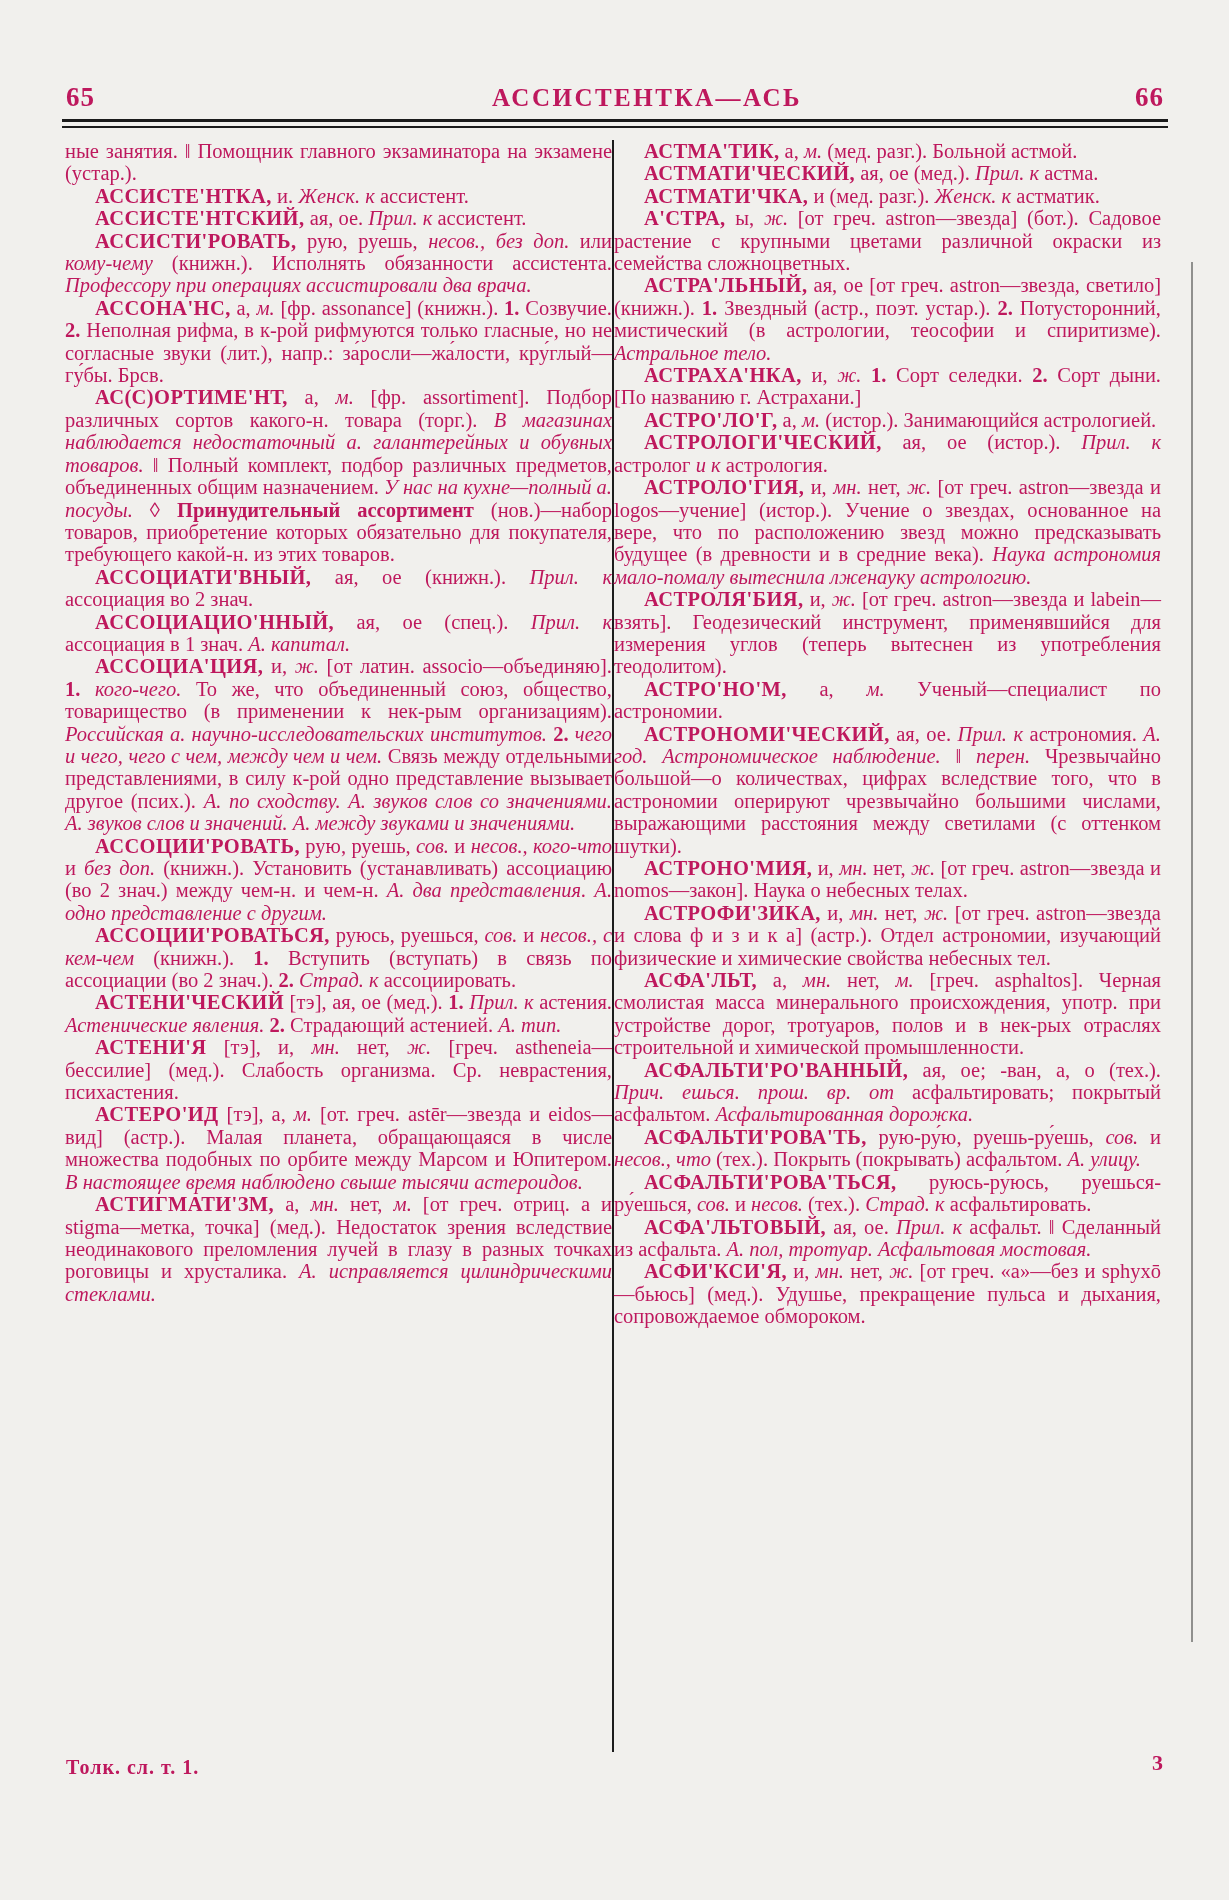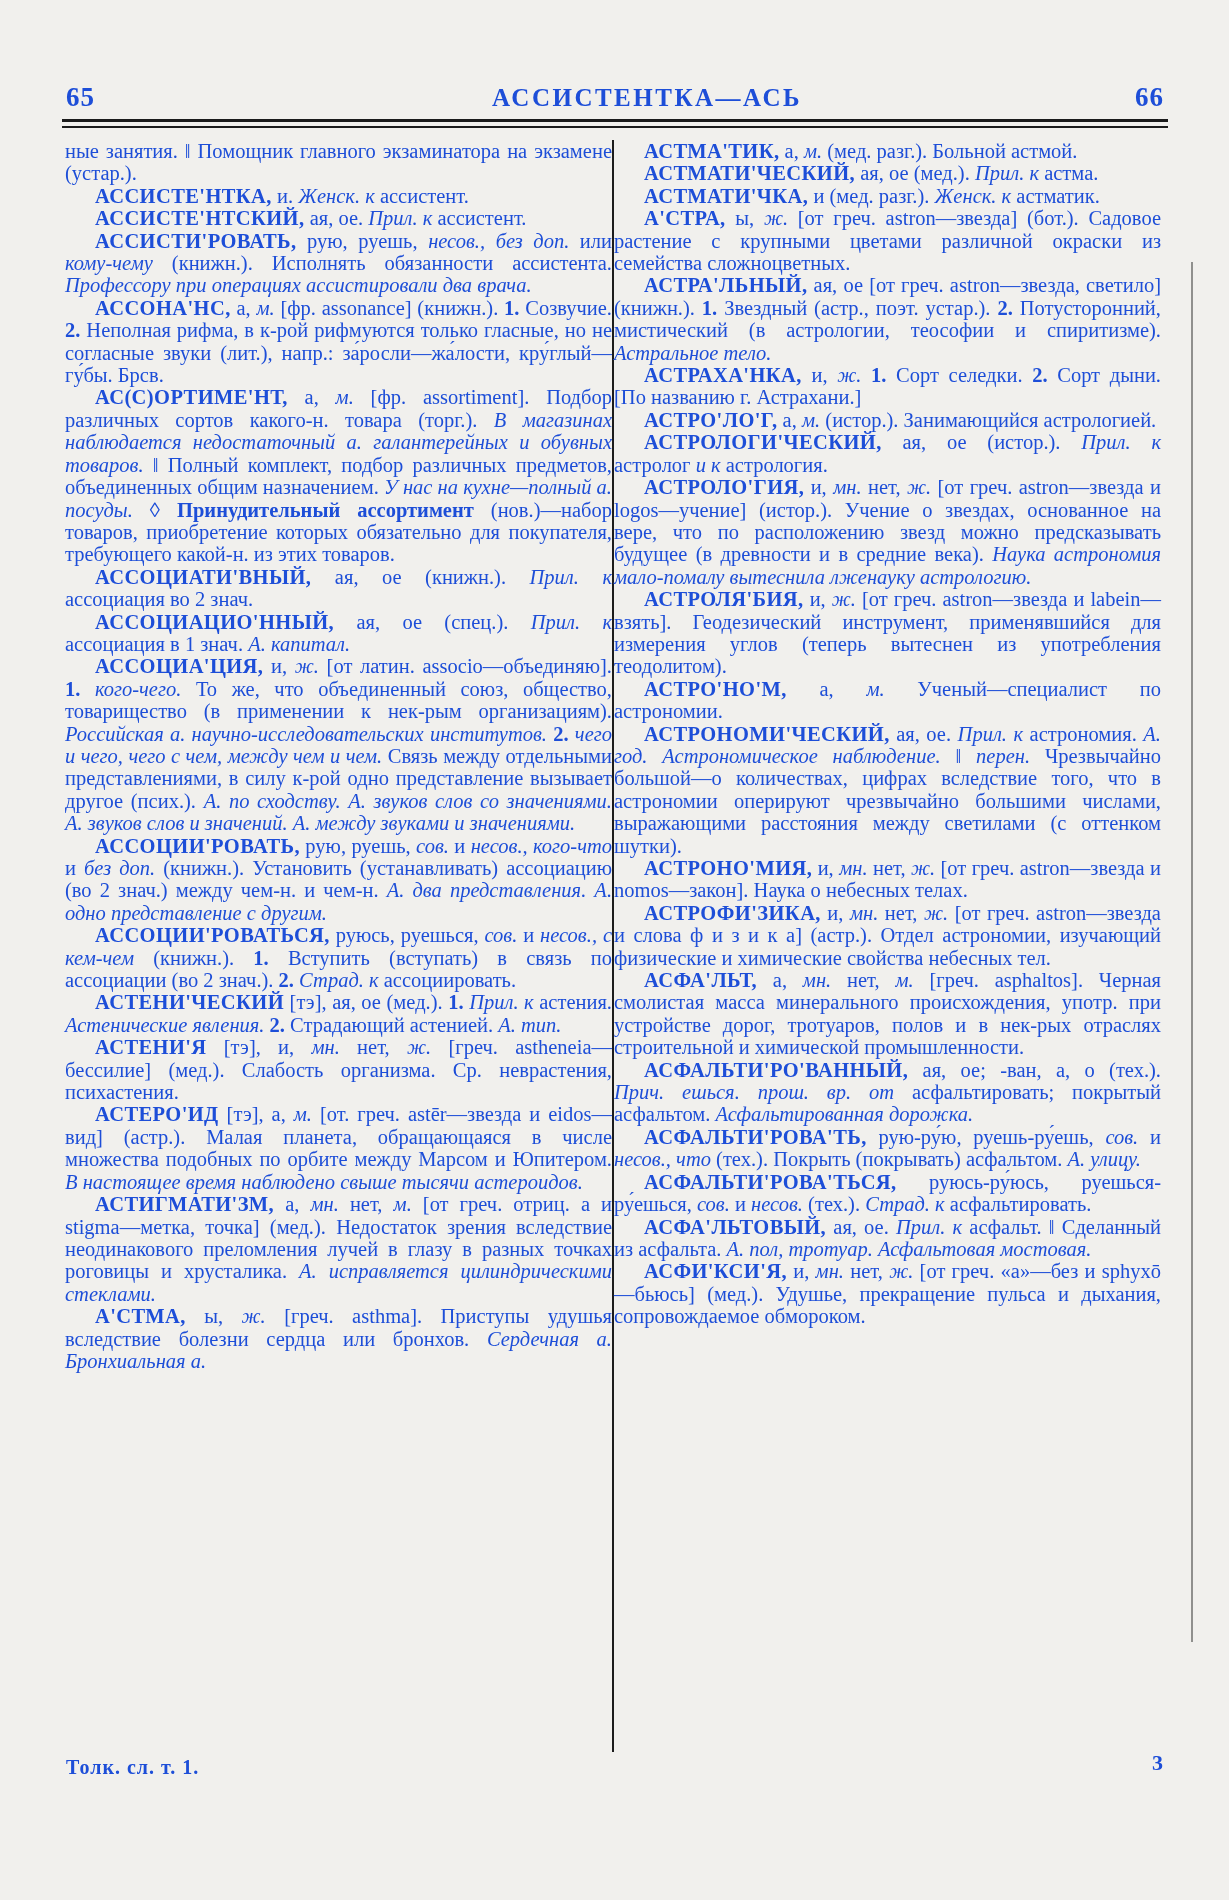--- a/index.html
+++ b/index.html
@@ -1,21 +1,21 @@
 <!DOCTYPE html>
 <html lang="ru"><head>
 <meta charset="utf-8">
 <style>
   html,body { margin:0; padding:0; background:#f1f0ed; }
   .page {
     position:relative;
     width:1229px; height:1900px;
     background:#f1f0ed;
     font-family:"Liberation Serif", serif;
-    color:#1d4ed8;
+    color:#be185d;
     overflow:hidden;
   }
   
   .header { position:absolute; top:82px; left:62px; right:61px; height:32px; }
   .pageno { position:absolute; top:0; font-size:27px; font-weight:700; letter-spacing:1px; }
   .pageno.left { left:4px; }
   .pageno.right { right:4px; }
   .htitle {
     position:absolute; left:50%; transform:translateX(-50%); top:2px;
     font-size:25px; font-weight:700; letter-spacing:2.5px; white-space:nowrap;margin-left:32px;
@@ -63,21 +63,20 @@
         <p class="para"><span class="s-h">АС(С)ОРТИМЕ'НТ,</span><span class="s-r"> а, </span><span class="s-i">м.</span><span class="s-r"> [фр. assortiment]. Подбор различных сортов какого-н. товара (торг.). </span><span class="s-i">В магазинах наблюдается недостаточный а. галантерейных и обувных товаров.</span><span class="s-r"> ‖ Полный комплект, подбор различных предметов, объединенных общим назначением. </span><span class="s-i">У нас на кухне—полный а. посуды.</span><span class="s-r"> ◊ </span><span class="s-b">Принудительный ассортимент</span><span class="s-r"> (нов.)—набор товаров, приобретение которых обязательно для покупателя, требующего какой-н. из этих товаров.</span></p>
         <p class="para"><span class="s-h">АССОЦИАТИ'ВНЫЙ,</span><span class="s-r"> ая, ое (книжн.). </span><span class="s-i">Прил. к</span><span class="s-r"> ассоциация во 2 знач.</span></p>
         <p class="para"><span class="s-h">АССОЦИАЦИО'ННЫЙ,</span><span class="s-r"> ая, ое (спец.). </span><span class="s-i">Прил. к</span><span class="s-r"> ассоциация в 1 знач. </span><span class="s-i">А. капитал.</span></p>
         <p class="para"><span class="s-h">АССОЦИА'ЦИЯ,</span><span class="s-r"> и, </span><span class="s-i">ж.</span><span class="s-r"> [от латин. associo—объединяю]. </span><span class="s-b">1.</span><span class="s-i"> кого-чего.</span><span class="s-r"> То же, что объединенный союз, общество, товарищество (в применении к нек-рым организациям). </span><span class="s-i">Российская а. научно-исследовательских институтов.</span><span class="s-r"> </span><span class="s-b">2.</span><span class="s-i"> чего и чего, чего с чем, между чем и чем.</span><span class="s-r"> Связь между отдельными представлениями, в силу к-рой одно представление вызывает другое (псих.). </span><span class="s-i">А. по сходству. А. звуков слов со значениями. А. звуков слов и значений. А. между звуками и значениями.</span></p>
         <p class="para"><span class="s-h">АССОЦИИ'РОВАТЬ,</span><span class="s-r"> рую, руешь, </span><span class="s-i">сов.</span><span class="s-r"> и </span><span class="s-i">несов., кого-что</span><span class="s-r"> и </span><span class="s-i">без доп.</span><span class="s-r"> (книжн.). Установить (устанавливать) ассоциацию (во 2 знач.) между чем-н. и чем-н. </span><span class="s-i">А. два представления. А. одно представление с другим.</span></p>
         <p class="para"><span class="s-h">АССОЦИИ'РОВАТЬСЯ,</span><span class="s-r"> руюсь, руешься, </span><span class="s-i">сов.</span><span class="s-r"> и </span><span class="s-i">несов., с кем-чем</span><span class="s-r"> (книжн.). </span><span class="s-b">1.</span><span class="s-r"> Вступить (вступать) в связь по ассоциации (во 2 знач.). </span><span class="s-b">2.</span><span class="s-r"> </span><span class="s-i">Страд. к</span><span class="s-r"> ассоциировать.</span></p>
         <p class="para"><span class="s-h">АСТЕНИ'ЧЕСКИЙ</span><span class="s-r"> [тэ], ая, ое (мед.). </span><span class="s-b">1.</span><span class="s-r"> </span><span class="s-i">Прил. к</span><span class="s-r"> астения. </span><span class="s-i">Астенические явления.</span><span class="s-r"> </span><span class="s-b">2.</span><span class="s-r"> Страдающий астенией. </span><span class="s-i">А. тип.</span></p>
         <p class="para"><span class="s-h">АСТЕНИ'Я</span><span class="s-r"> [тэ], и, </span><span class="s-i">мн.</span><span class="s-r"> нет, </span><span class="s-i">ж.</span><span class="s-r"> [греч. astheneia—бессилие] (мед.). Слабость организма. Ср. неврастения, психастения.</span></p>
         <p class="para"><span class="s-h">АСТЕРО'ИД</span><span class="s-r"> [тэ], а, </span><span class="s-i">м.</span><span class="s-r"> [от. греч. astēr—звезда и eidos—вид] (астр.). Малая планета, обращающаяся в числе множества подобных по орбите между Марсом и Юпитером. </span><span class="s-i">В настоящее время наблюдено свыше тысячи астероидов.</span></p>
         <p class="para"><span class="s-h">АСТИГМАТИ'ЗМ,</span><span class="s-r"> а, </span><span class="s-i">мн.</span><span class="s-r"> нет, </span><span class="s-i">м.</span><span class="s-r"> [от греч. отриц. а и stigma—метка, точка] (мед.). Недостаток зрения вследствие неодинакового преломления лучей в глазу в разных точках роговицы и хрусталика. </span><span class="s-i">А. исправляется цилиндрическими стеклами.</span></p>
-        <p class="para"><span class="s-h">А'СТМА,</span><span class="s-r"> ы, </span><span class="s-i">ж.</span><span class="s-r"> [греч. asthma]. Приступы удушья вследствие болезни сердца или бронхов. </span><span class="s-i">Сердечная а. Бронхиальная а.</span></p>
       </div>
     <div class="divider"></div>
     <div class="col" id="col-right">
         <p class="para"><span class="s-h">АСТМА'ТИК,</span><span class="s-r"> а, </span><span class="s-i">м.</span><span class="s-r"> (мед. разг.). Больной астмой.</span></p>
         <p class="para"><span class="s-h">АСТМАТИ'ЧЕСКИЙ,</span><span class="s-r"> ая, ое (мед.). </span><span class="s-i">Прил. к</span><span class="s-r"> астма.</span></p>
         <p class="para"><span class="s-h">АСТМАТИ'ЧКА,</span><span class="s-r"> и (мед. разг.). </span><span class="s-i">Женск. к</span><span class="s-r"> астматик.</span></p>
         <p class="para"><span class="s-h">А'СТРА,</span><span class="s-r"> ы, </span><span class="s-i">ж.</span><span class="s-r"> [от греч. astron—звезда] (бот.). Садовое растение с крупными цветами различной окраски из семейства сложноцветных.</span></p>
         <p class="para"><span class="s-h">АСТРА'ЛЬНЫЙ,</span><span class="s-r"> ая, ое [от греч. astron—звезда, светило] (книжн.). </span><span class="s-b">1.</span><span class="s-r"> Звездный (астр., поэт. устар.). </span><span class="s-b">2.</span><span class="s-r"> Потусторонний, мистический (в астрологии, теософии и спиритизме). </span><span class="s-i">Астральное тело.</span></p>
         <p class="para"><span class="s-h">АСТРАХА'НКА,</span><span class="s-r"> и, </span><span class="s-i">ж.</span><span class="s-r"> </span><span class="s-b">1.</span><span class="s-r"> Сорт селедки. </span><span class="s-b">2.</span><span class="s-r"> Сорт дыни. [По названию г. Астрахани.]</span></p>
         <p class="para"><span class="s-h">АСТРО'ЛО'Г,</span><span class="s-r"> а, </span><span class="s-i">м.</span><span class="s-r"> (истор.). Занимающийся астрологией.</span></p>

